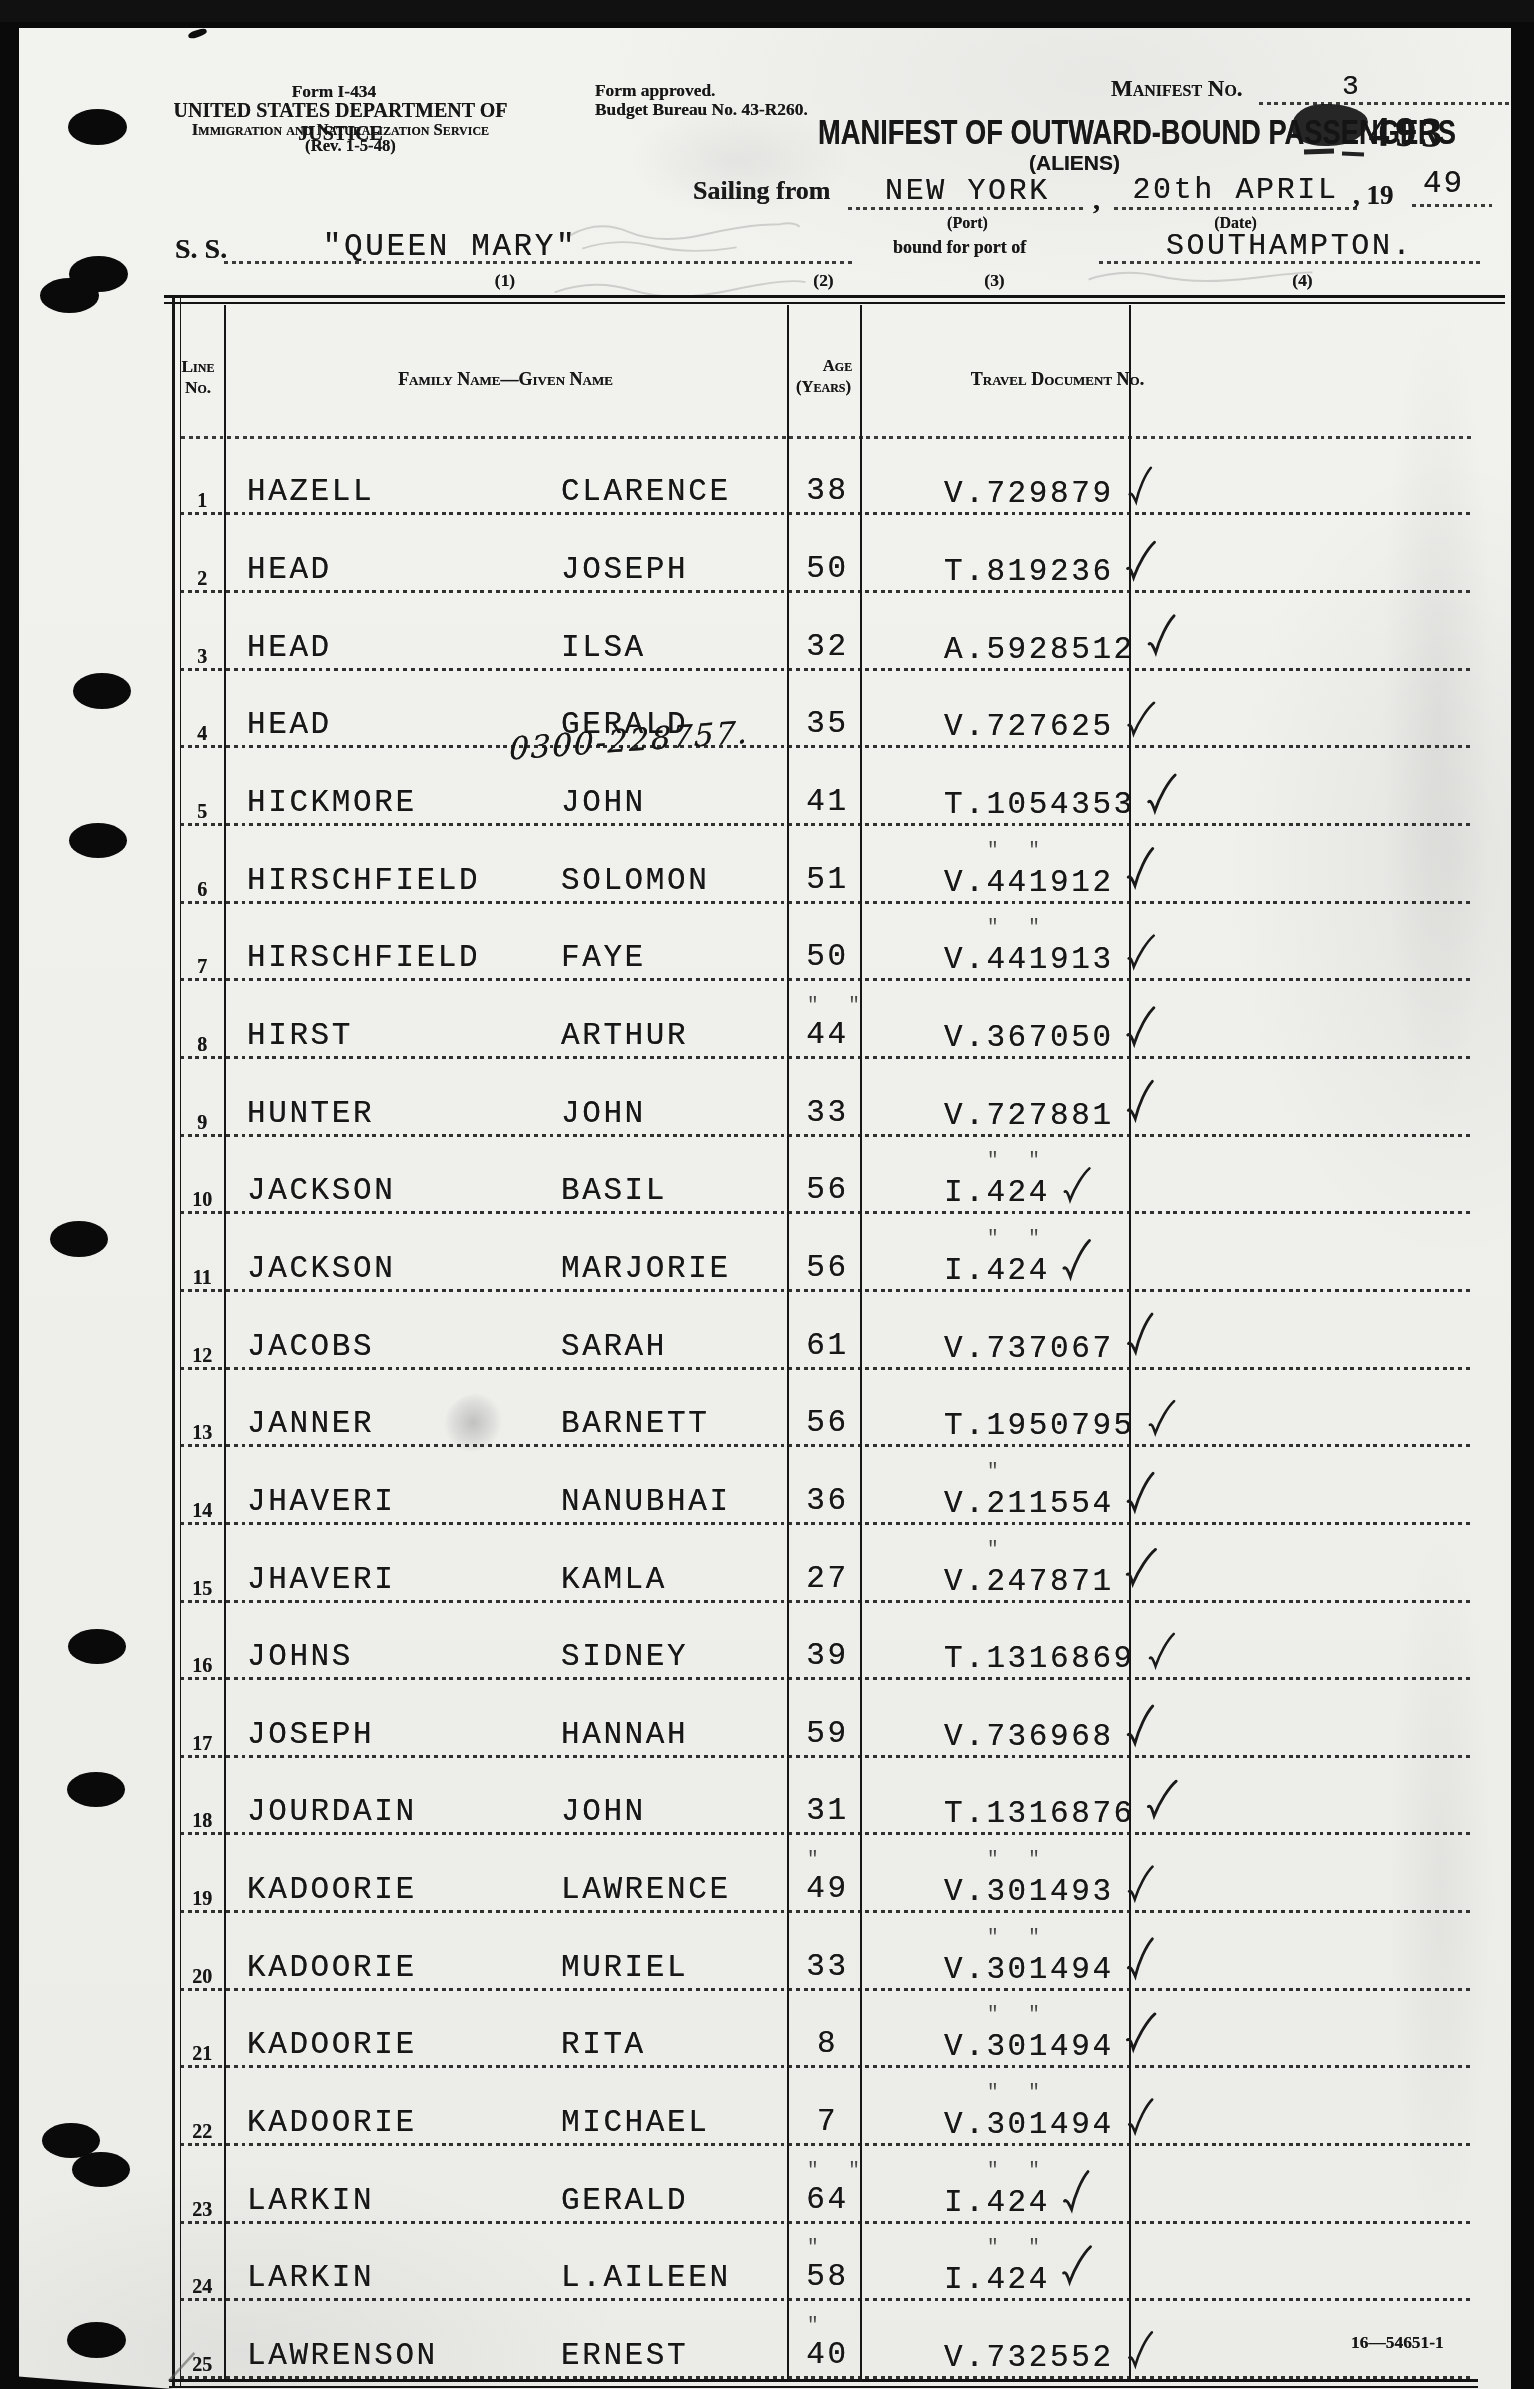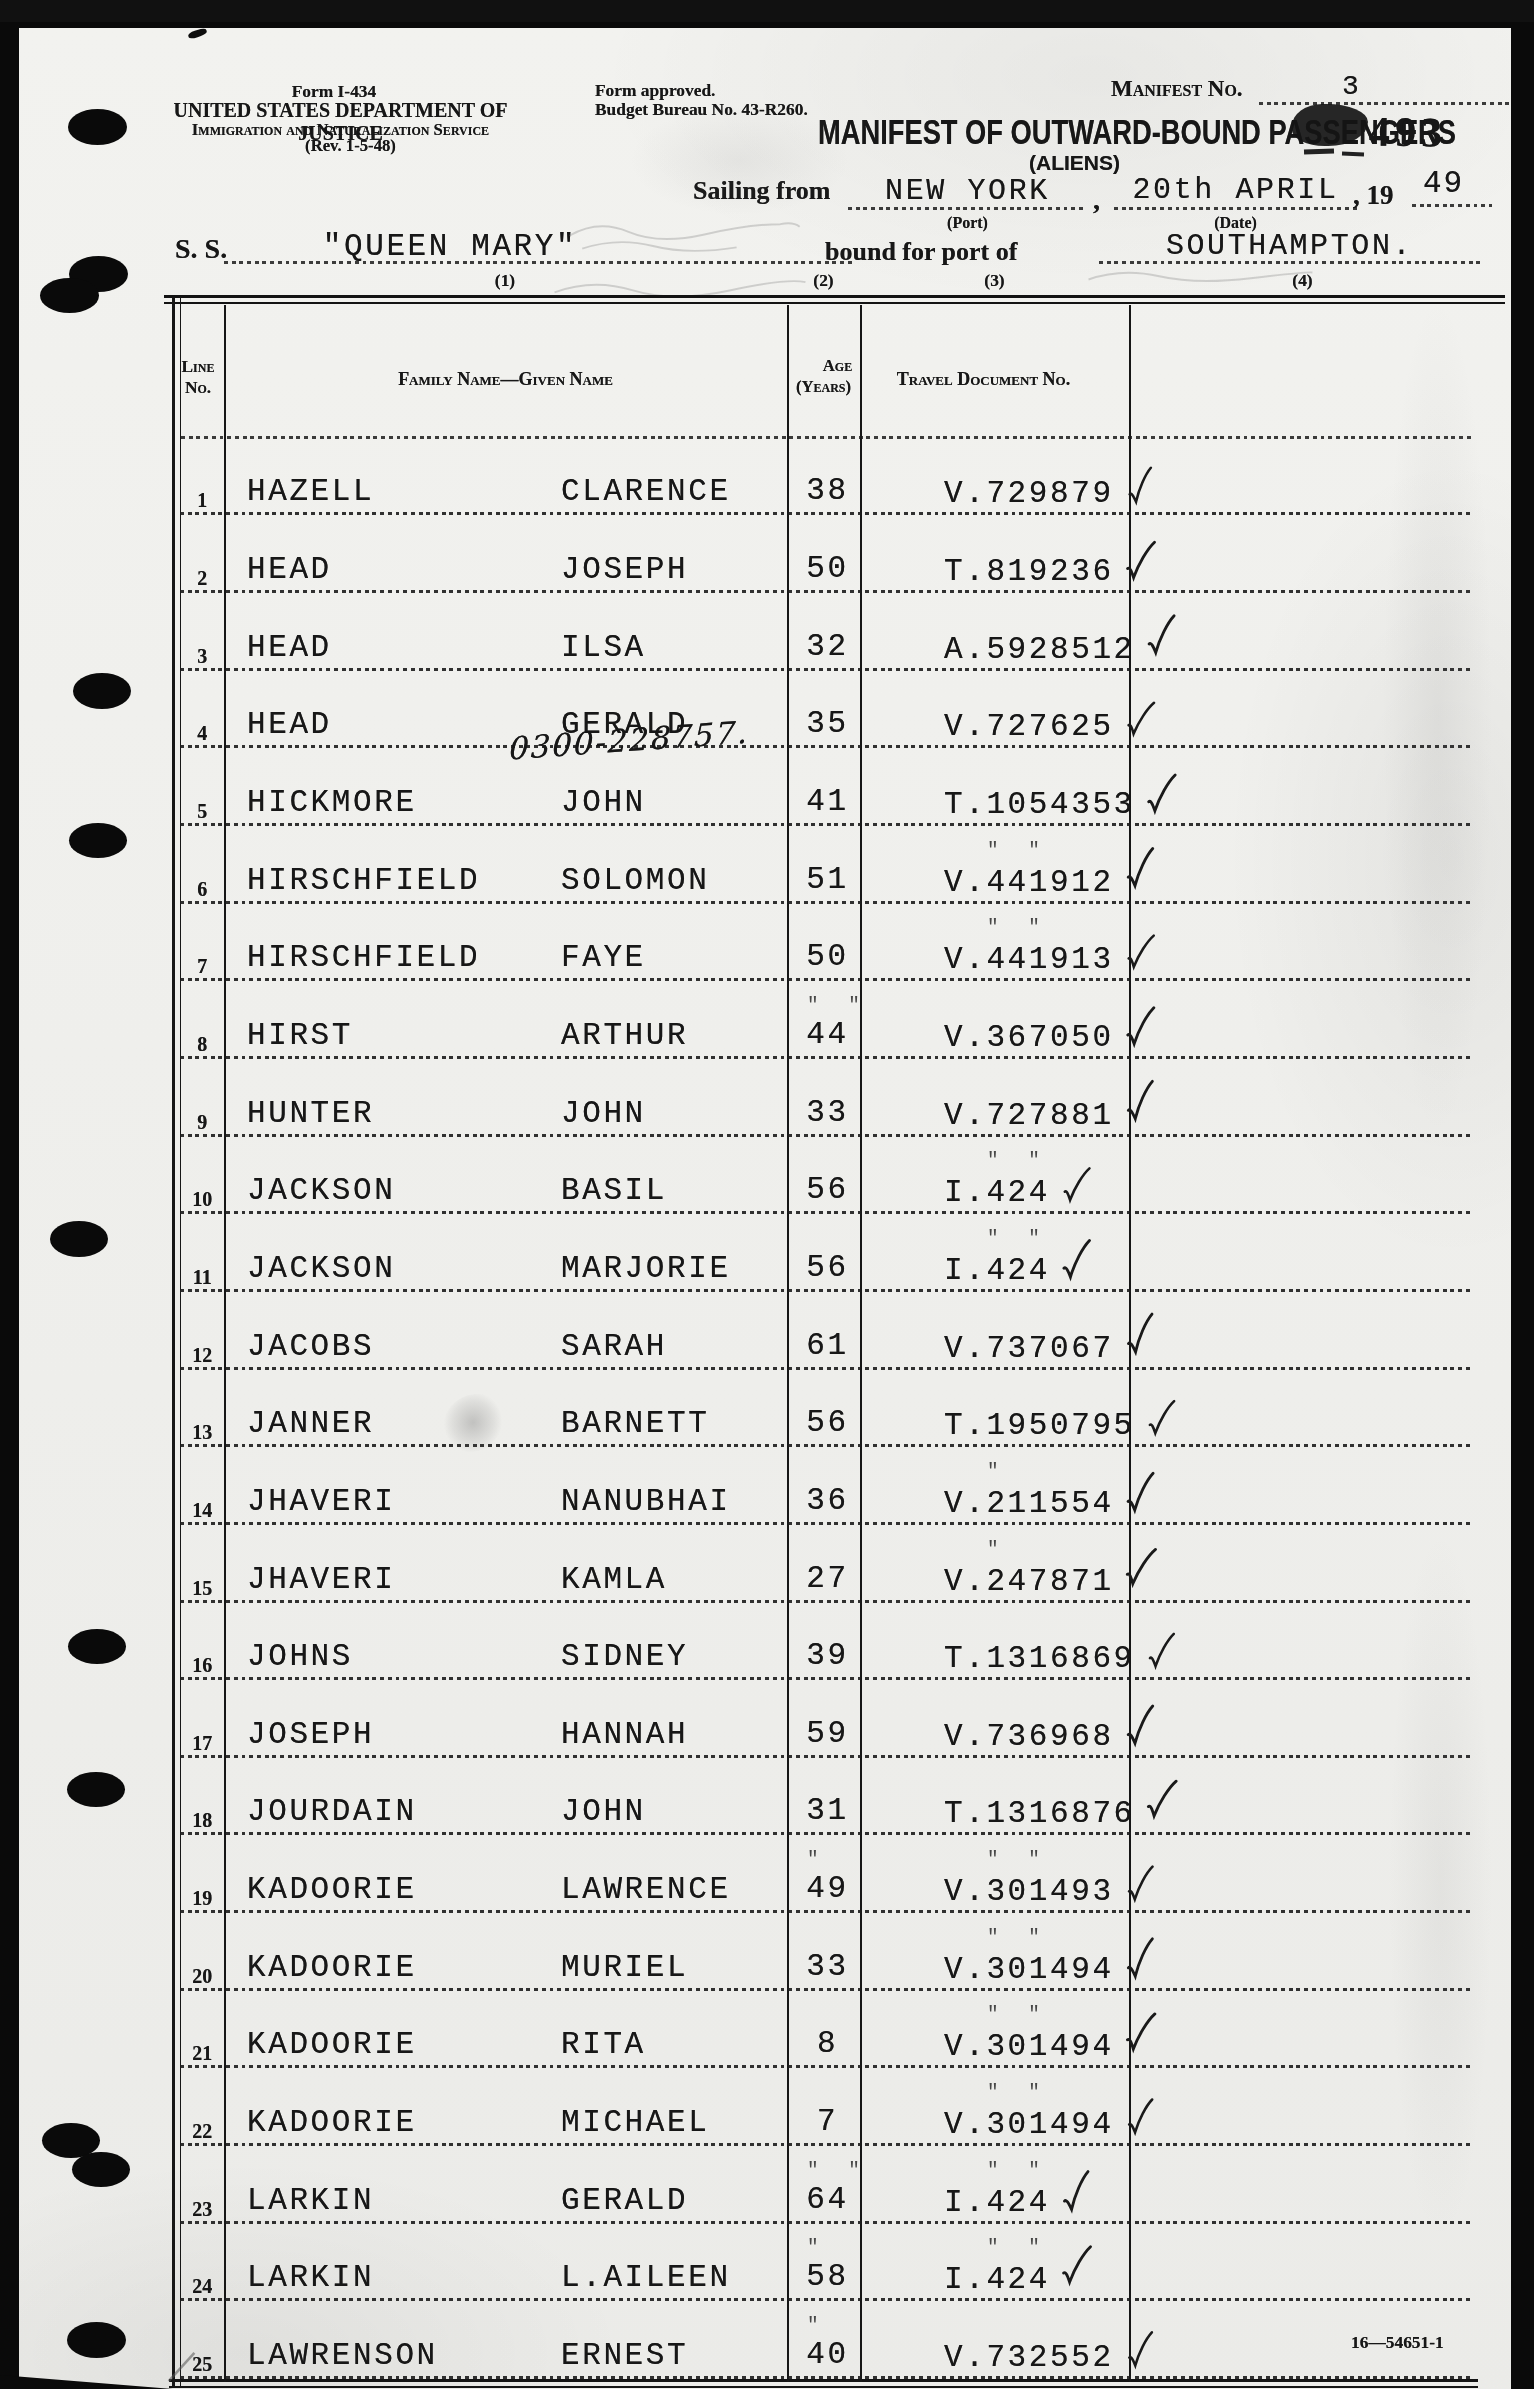--- a/index.html
+++ b/index.html
@@ -94,21 +94,21 @@
   <div class="abs dotline" style="left:1114px;top:185px;width:243px;"></div>
   <div class="abs mono ink ctr" style="left:1114px;top:151px;width:243px;font-size:30px;letter-spacing:2.6px;">20th APRIL</div>
   <div class="abs serif b ink ctr" style="left:1114px;top:192px;width:243px;font-size:16px;">(Date)</div>
   <div class="abs serif b ink" style="left:1353px;top:158px;font-size:27px;">, 19</div>
   <div class="abs mono ink" style="left:1423px;top:144px;font-size:31px;letter-spacing:1.9px;">49</div>
   <div class="abs dotline" style="left:1412px;top:182px;width:80px;"></div>
 
   <div class="abs serif b ink" style="left:175px;top:211px;font-size:28px;">S. S.</div>
   <div class="abs dotline" style="left:224px;top:239px;width:630px;"></div>
   <div class="abs mono ink ctr" style="left:270px;top:207px;width:360px;font-size:31px;letter-spacing:2.6px;">"QUEEN MARY"</div>
-  <div class="abs serif b ink" style="left:825px;top:215px;font-size:26px;">bound for port of</div>
+  <div class="abs serif b ink" style="left:893px;top:215px;font-size:18px;">bound for port of</div>
   <div class="abs dotline" style="left:1099px;top:239px;width:381px;"></div>
   <div class="abs mono ink ctr" style="left:1099px;top:207px;width:381px;font-size:30px;letter-spacing:2.6px;">SOUTHAMPTON.</div>
 
   <svg class="abs" style="left:0;top:0;" width="1535" height="322" viewBox="0 0 2386 500">
     <g fill="none" stroke="#7e7e7e" stroke-width="3" opacity="0.30">
       <path d="M885 332 q45 -26 92 -6 t118 4 t118 -16 q20 -4 30 4"></path>
       <path d="M905 352 q55 -18 110 -4 t130 2"></path>
       <path d="M862 420 q60 -22 122 -3 t150 0 t118 -13"></path>
       <path d="M1692 400 q52 -18 110 -5 t142 3 t96 -9"></path>
     </g>
@@ -129,21 +129,21 @@
   <div class="vline" style="left:224px;top:283px;width:1.9px;height:2077px;"></div>
   <div class="vline" style="left:787px;top:283px;width:1.9px;height:2077px;"></div>
   <div class="vline" style="left:860px;top:283px;width:1.9px;height:2077px;"></div>
   <div class="vline" style="left:1129px;top:283px;width:1.9px;height:2077px;"></div>
 
   <div class="abs serif b ink sc ctr" style="left:172px;top:334px;width:52px;font-size:17.4px;">Line</div>
   <div class="abs serif b ink sc ctr" style="left:172px;top:355px;width:52px;font-size:17.4px;">No.</div>
   <div class="abs serif b ink sc ctr" style="left:224px;top:347px;width:563px;font-size:18px;">Family Name—Given Name</div>
   <div class="abs serif b ink sc ctr" style="left:787px;top:334px;width:73px;font-size:16.7px;padding-left:14px;">Age</div>
   <div class="abs serif b ink sc ctr" style="left:787px;top:355px;width:73px;font-size:16.7px;">(Years)</div>
-  <div class="abs serif b ink sc ctr" style="left:830px;top:347px;width:307px;font-size:18px;">Travel Document No.</div>
+  <div class="abs serif b ink sc ctr" style="left:904px;top:347px;width:307px;font-size:18px;">Travel Document No.</div>
   <div class="abs dotline" style="left:181px;top:414px;width:1293px;"></div>
 
   <div id="rows">
       <div class="row" style="top: 415px;">
         <div class="rule"></div>
         <span class="cell lineno ink">1</span>
         <span class="cell fam nametxt">HAZELL</span>
         <span class="cell giv nametxt">CLARENCE</span>
         <span class="cell age nametxt">38</span>
         <span class="cell doc"><span class="nametxt">V.729879</span><svg width="33" height="40" viewBox="0 0 52 70" class="check" style="transform: rotate(-5deg);">

